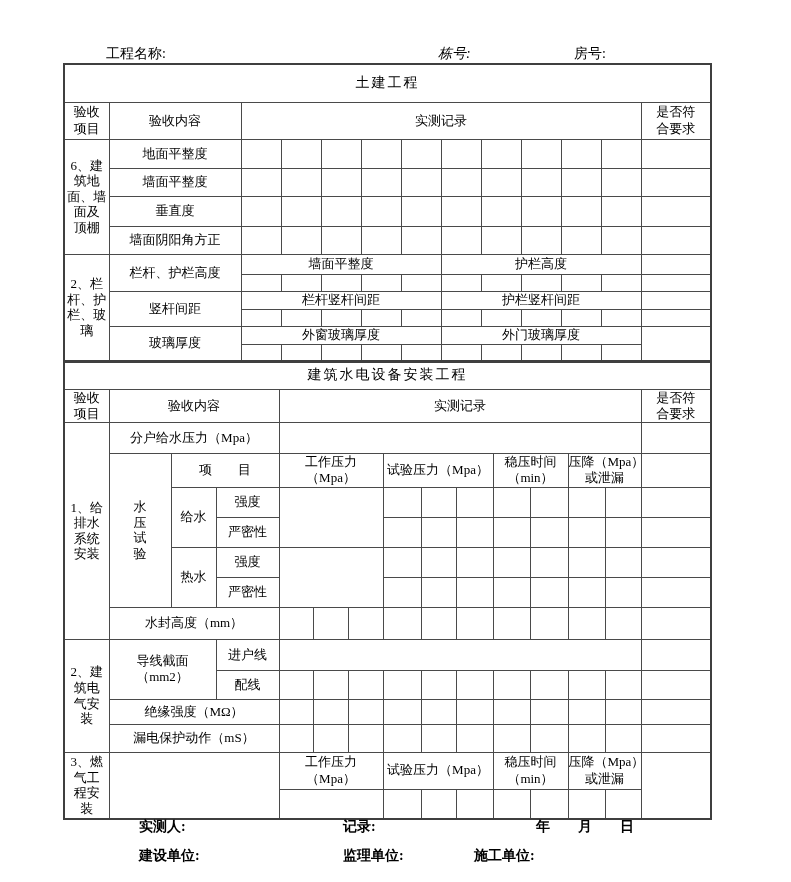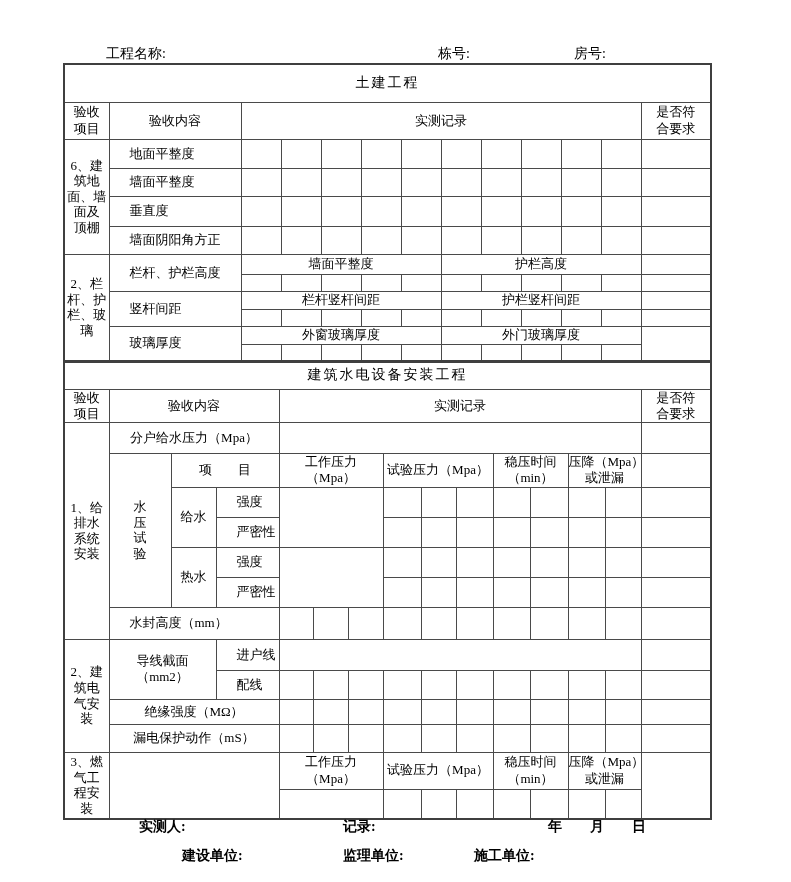--- a/index.html
+++ b/index.html
@@ -14,33 +14,33 @@
   }
   .info-label { position:absolute; top:45px; font-size:14px; white-space:pre; }
   .foot-label { position:absolute; font-size:14px; white-space:pre;font-weight:bold; }
   #tables { position:absolute; left:63px; top:63px; width:647px; }
   table { border-collapse:collapse; table-layout:fixed; width:647px; border:2px solid #3f3f3f; }
   td {
     border:1px solid #4a4a4a; font-size:13px; line-height:1.2;
     text-align:center; vertical-align:middle; padding:0 2px;
     white-space:pre; overflow:hidden;
   }
-  td.left { text-align:left; padding-left:20px; }
+  td.left { text-align:center; padding-left:2px; }
   td.sect { font-size:14px; letter-spacing:2px;margin-left:44px; }
   td.hdr  { line-height:1.25; }
   td.tight { padding:0; }
 </style>
 </head>
 <body>
 
 <div id="page">
 
 
   <span class="info-label" style="left:106px;">工程名称:</span>
-  <span class="info-label" style="left:438px;">栋号:</span>
+  <span class="info-label" style="left:438px;font-style:italic;">栋号:</span>
   <span class="info-label" style="left:574px;">房号:</span>
 
   <div id="tables">
 
     <table>
       <colgroup>
         <col style="width:45px">
           <col style="width:132px">
         <col style="width:40px">
           <col style="width:40px">
@@ -383,19 +383,19 @@
             <td></td>
             <td></td>
             <td></td>
       </tr>
     </tbody>
       </table>
   </div>
 
   <span class="foot-label" style="left:139px; top:818px;">实测人:</span>
   <span class="foot-label" style="left:343px; top:818px;">记录:</span>
-  <span class="foot-label" style="left:548px; top:818px;">年　　月　　日</span>
-
-  <span class="foot-label" style="left:139px; top:847px;margin-left:43px;">建设单位:</span>
+  <span class="foot-label" style="left:536px; top:818px;">年　　月　　日</span>
+
+  <span class="foot-label" style="left:139px; top:847px;">建设单位:</span>
   <span class="foot-label" style="left:343px; top:847px;">监理单位:</span>
   <span class="foot-label" style="left:474px; top:847px;">施工单位:</span>
 
 </div>
 
 </body></html>

